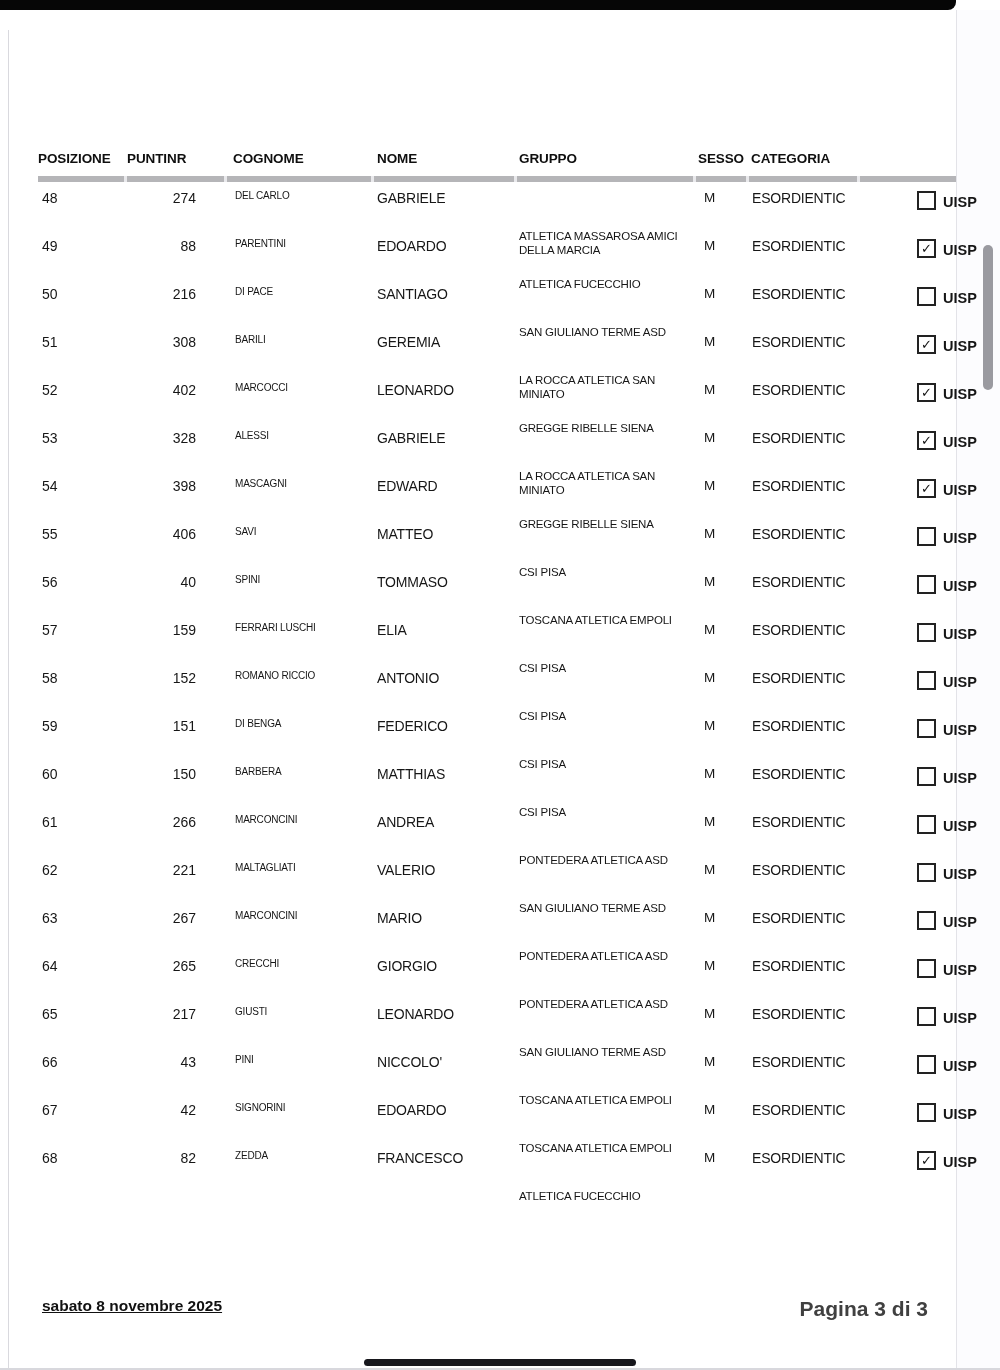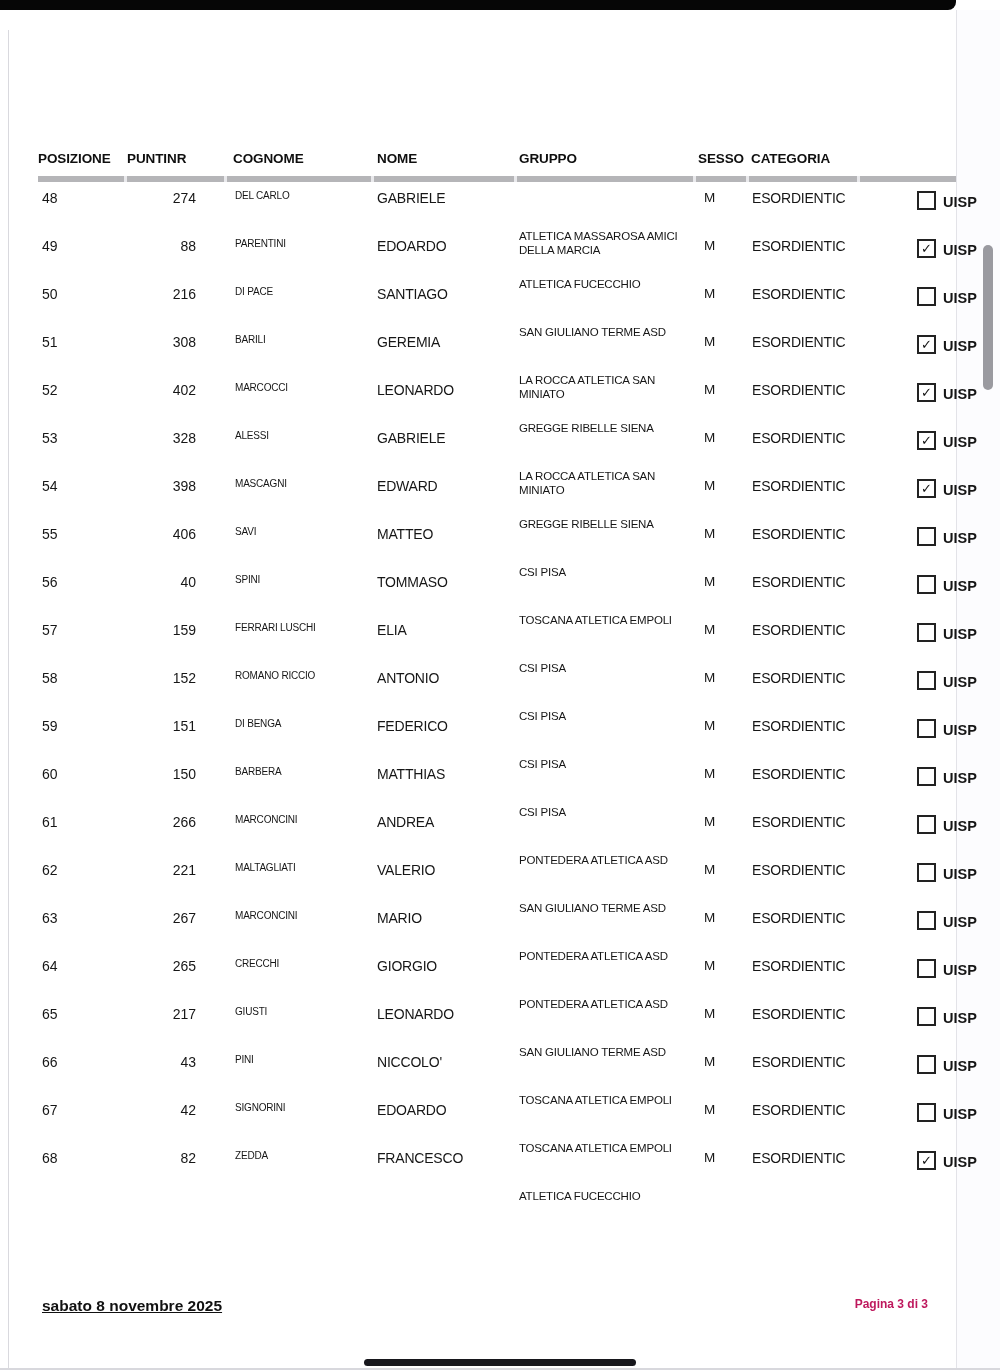--- a/index.html
+++ b/index.html
@@ -117,21 +117,21 @@
   }
   .uisp-label { font-weight: bold; font-size: 14.5px; padding-top: 4px; }
 
   
   .footer-date {
     position: absolute; left: 42px; top: 1297px;
     font-size: 15.5px; font-weight: bold; color: #111111; text-decoration: underline;
   }
   .footer-page {
     position: absolute; right: 72px; top: 1297px;
-    font-size: 12px; font-weight: bold; color: #be185d;
+    font-size: 21px; font-weight: bold; color: #404040;
   }
 </style>
 </head>
 <body>
 
 <div class="stage">
 
   <div class="top-strip"></div>
   <div class="page-left-edge"></div>
   <div class="page-right-edge"></div>

